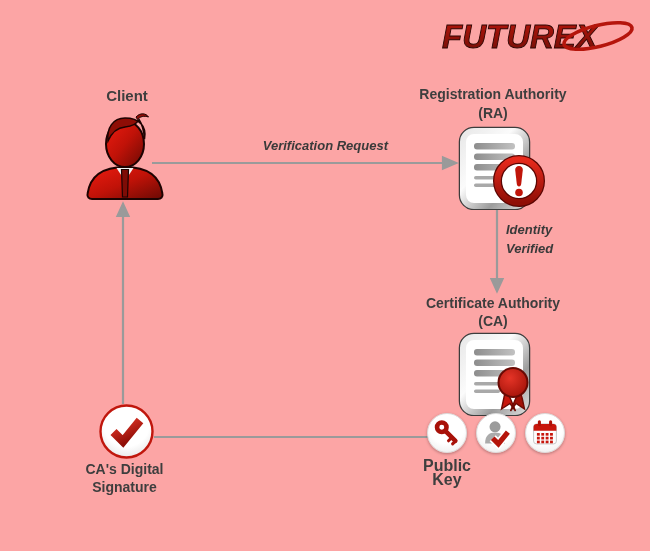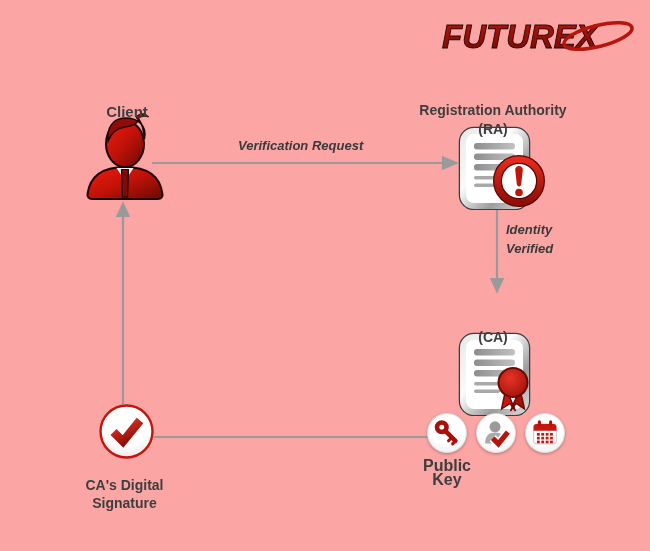--- a/index.html
+++ b/index.html
@@ -3,26 +3,26 @@
 <meta charset="utf-8">
 <style>
   * { margin:0; padding:0; box-sizing:border-box; }
   html,body { background:#ffffff; font-family:"Liberation Sans", sans-serif; }
   .canvas {
     position:relative; width:650px; height:551px; background:#fca5a5; overflow:hidden;
   }
   .connectors { position:absolute; left:0; top:0; z-index:1; }
   .node-label {
     position:absolute; z-index:3; color:#3e3e3e; font-weight:bold;
-    font-size:14px; text-align:center; line-height:18px;margin-top:16px;
+    font-size:14px; text-align:center; line-height:18px;
   }
   .client-title { font-size:15px; }
   .edge-label {
     position:absolute; z-index:3; color:#3a3a3a; font-weight:bold; font-style:italic;
-    font-size:13px; text-align:left; line-height:18px;
+    font-size:13px; text-align:right; line-height:18px;
   }
   .edge-label .line { display:block; }
   .edge-left { text-align:left; line-height:19px;font-style:italic; }
   .sig-label { line-height:18px; }
   .attr-circle {
     position:absolute; z-index:3; width:40px; height:40px; border-radius:50%;
     background:radial-gradient(circle at 50% 32%, #ffffff 55%, #e9e9e9 100%);
     border:1px solid #dcdcdc;
     box-shadow:0 1px 3px rgba(0,0,0,0.28);
     display:flex; align-items:center; justify-content:center;
@@ -122,20 +122,21 @@
   </svg>
 
   <div class="edge-label" style="left:238px; top:137px; width:150px;">Verification Request</div>
 
   <div class="edge-label edge-left" style="left:506px; top:220px; width:80px;">
     <span class="line">Identity</span>
     <span class="line">Verified</span>
   </div>
 
 
+  <div class="node-label" style="left:383px; top:294px; width:220px;">Certificate Authority</div>
   <div class="node-label" style="left:383px; top:312px; width:220px;">(CA)</div>
   <svg class="icon-svg" style="left:450px; top:330px;" width="96" height="86" viewBox="0 0 96 86">
     <rect x="13" y="7" width="63" height="75" rx="11" fill="#ffffff" stroke="#3d3d3d" stroke-width="8.5"></rect>
     <rect x="13" y="7" width="63" height="75" rx="11" fill="#ffffff" stroke="url(#silverStroke)" stroke-width="6"></rect>
     <rect x="24" y="19" width="41" height="6.5" rx="3" fill="url(#barGrad)"></rect>
     <rect x="24" y="29.5" width="41" height="6.5" rx="3" fill="url(#barGrad)"></rect>
     <rect x="24" y="40" width="41" height="6.5" rx="3" fill="url(#barGrad)"></rect>
     <rect x="24" y="52" width="26" height="3.5" rx="1.75" fill="#a9a9a9"></rect>
     <rect x="24" y="59.5" width="26" height="3.5" rx="1.75" fill="#a9a9a9"></rect>
     <path d="M56 58 L51.5 79 L60 73.5 L65.5 81 Z" fill="#c8170d" stroke="#6d0a04" stroke-width="1.4"></path>

